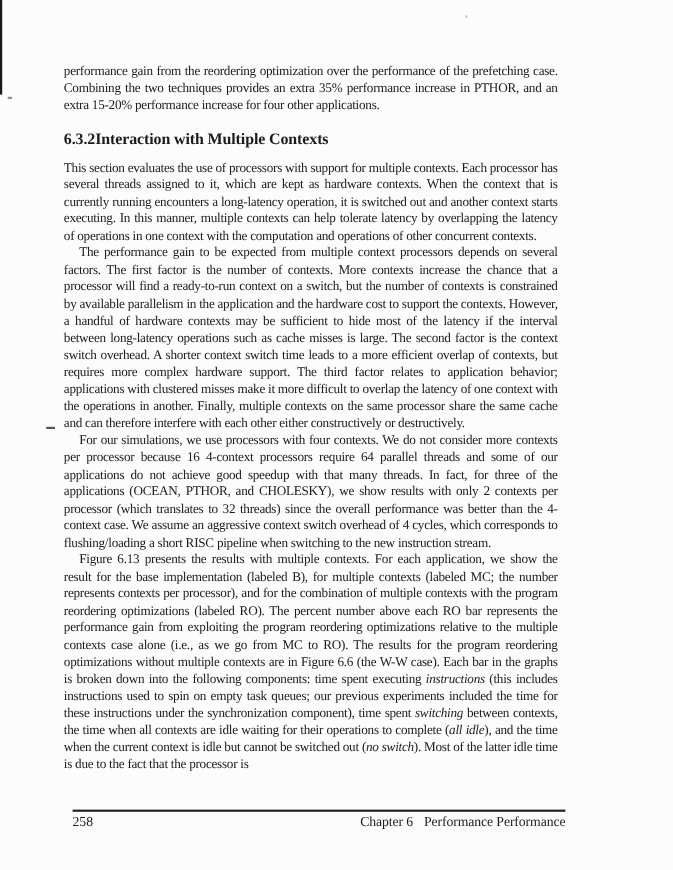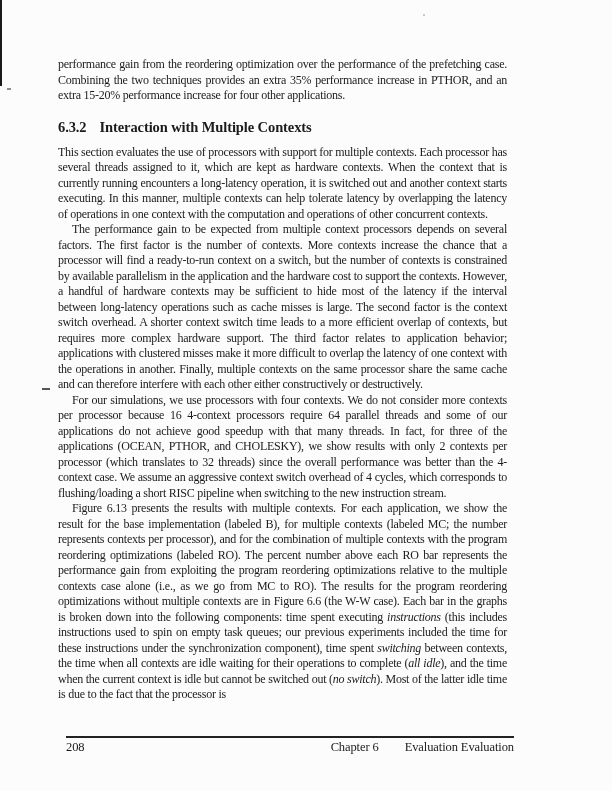--- a/index.html
+++ b/index.html
@@ -60,39 +60,38 @@
   .section-heading {
     margin: 14px 0 9px 0;
     font-size: 14.5px;
     font-weight: bold;
     line-height: 18px;
     letter-spacing: -0.1px;
     text-align: left;
   }
   .section-heading .sec-num {
     display: inline-block;
-    margin-right: 13px;
   }
   em { }
   
   .footer {
     position: absolute;
     left: 66px;
     top: 736px;
     width: 448px;
     border-top: 2px solid #222;
     padding-top: 2px;
     font-size: 12.5px;
     line-height: 14px;
     display: flex;
     justify-content: space-between;
     letter-spacing: -0.1px;
   }
   .footer .chapter-ref .chap-label {
-    margin-right: 26px;
+    margin-right: 10px;
   }
 </style>
 </head>
 <body>
 
 <div class="page">
 
   <div class="edge-line"></div>
   <div class="edge-speck"></div>
   <div class="margin-dash"></div>
@@ -111,19 +110,19 @@
 
     <p class="indent"><span>The performance gain to be expected from multiple context processors depends on several factors. The first factor is the number of contexts. More contexts increase the chance that a processor will find a ready-to-run context on a switch, but the number of contexts is constrained by available parallelism in the application and the hardware cost to support the contexts. However, a handful of hardware contexts may be sufficient to hide most of the latency if the interval between long-latency operations such as cache misses is large. The second factor is the context switch overhead. A shorter context switch time leads to a more efficient overlap of contexts, but requires more complex hardware support. The third factor relates to application behavior; applications with clustered misses make it more difficult to overlap the latency of one context with the operations in another. Finally, multiple contexts on the same processor share the same cache and can therefore interfere with each other either constructively or destructively.</span></p>
 
     <p class="indent"><span>For our simulations, we use processors with four contexts. We do not consider more contexts per processor because 16 4-context processors require 64 parallel threads and some of our applications do not achieve good speedup with that many threads. In fact, for three of the applications (OCEAN, PTHOR, and CHOLESKY), we show results with only 2 contexts per processor (which translates to 32 threads) since the overall performance was better than the 4-context case. We assume an aggressive context switch overhead of 4 cycles, which corresponds to flushing/loading a short RISC pipeline when switching to the new instruction stream.</span></p>
 
     <p class="indent"><span>Figure 6.13 presents the results with multiple contexts. For each application, we show the result for the base implementation (labeled B), for multiple contexts (labeled MC; the number represents contexts per processor), and for the combination of multiple contexts with the program reordering optimizations (labeled RO). The percent number above each RO bar represents the performance gain from exploiting the program reordering optimizations relative to the multiple contexts case alone (i.e., as we go from MC to RO). The results for the program reordering optimizations without multiple contexts are in Figure 6.6 (the W-W case). Each bar in the graphs is broken down into the following components: time spent executing </span><em>instructions</em><span> (this includes instructions used to spin on empty task queues; our previous experiments included the time for these instructions under the synchronization component), time spent </span><em>switching</em><span> between contexts, the time when all contexts are idle waiting for their operations to complete (</span><em>all idle</em><span>), and the time when the current context is idle but cannot be switched out (</span><em>no switch</em><span>). Most of the latter idle time is due to the fact that the processor is</span></p>
 
   </div>
 
   <div class="footer">
-    <span class="page-num">208</span>
+    <span class="page-num">258</span>
     <span class="chapter-ref">
-      <span class="chap-label">Chapter 6</span><span class="chap-title">Evaluation Evaluation</span>
+      <span class="chap-label">Chapter 6</span><span class="chap-title">Performance Performance</span>
     </span>
   </div>
 
 </div>
 
 </body></html>

